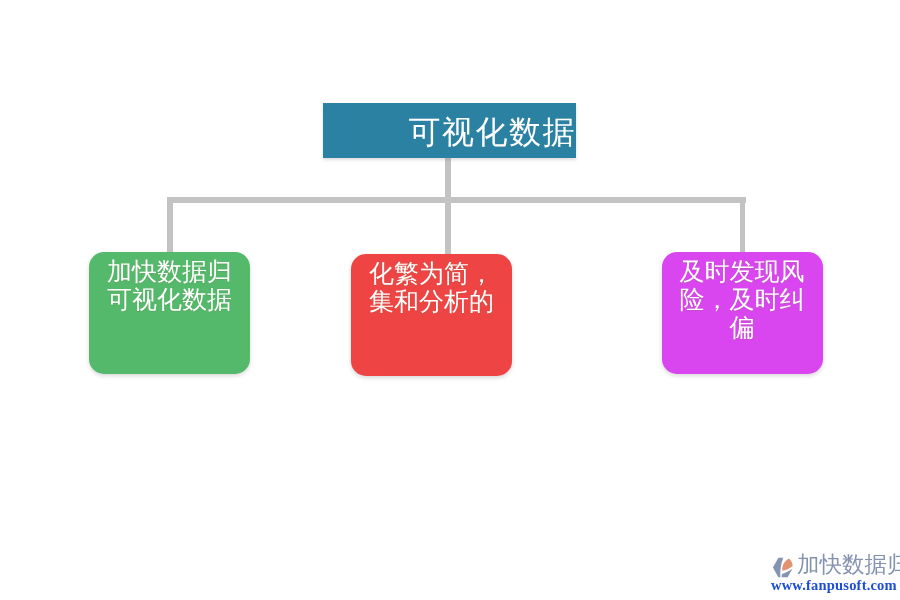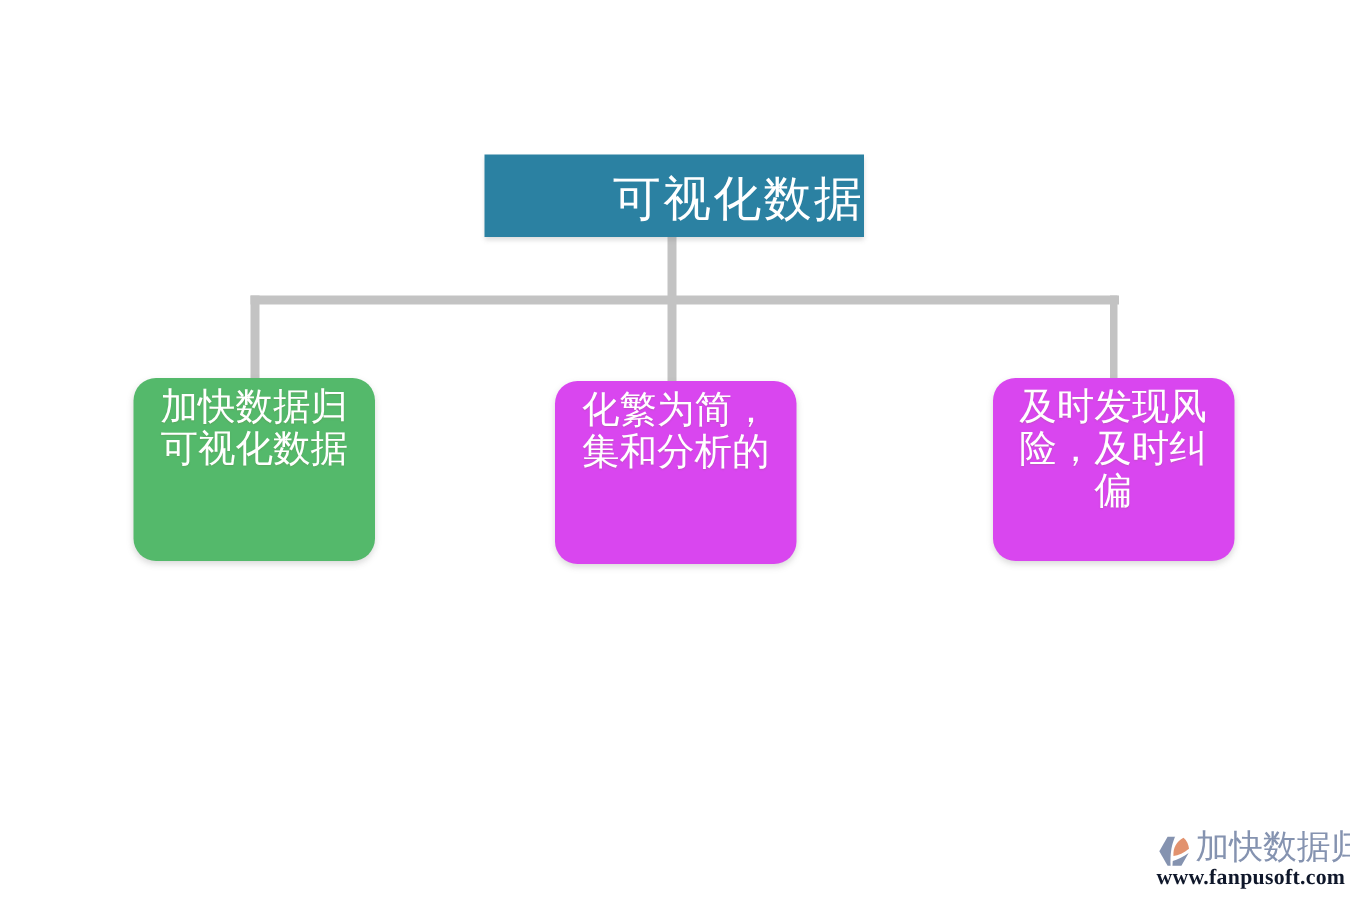--- a/index.html
+++ b/index.html
@@ -39,41 +39,41 @@
     border-radius: 15px;
     color: #ffffff;
     font-size: 25px;
     line-height: 28px;
     text-align: center;
     padding-top: 5px;
     box-shadow: 0 2px 4px rgba(120,120,120,0.28);
     text-shadow: 0 1px 1px rgba(120,120,60,0.25);
   }
   .branch-1 { left: 89px;    top: 252px; background: #54b96b; }
-  .branch-2 { left: 370px; top: 254px; background: #d946ef; }
+  .branch-2 { left: 351px; top: 254px; background: #ef4444; }
   .branch-3 { left: 661.5px; top: 252px; background: #d946ef; }
   
   .watermark { position: absolute; left: 765px; top: 550px; width: 135px; height: 45px; }
   .wm-icon   { position: absolute; left: 6px; top: 5.5px; width: 24px; height: 23px; }
   .wm-brand  {
     position: absolute; left: 32px; top: 3px;
     font-weight: 500;
     width: 96px;
     font-size: 22.5px; line-height: 24px;
     color: #8593b0;
     letter-spacing: 0px;
     white-space: nowrap;
   }
   .wm-url {
     position: absolute; left: 6px; top: 27.5px;
     width: 122px;
     font-family: "Liberation Serif", serif;
     font-weight: bold;
     font-size: 14.5px; line-height: 14px;
-    color: #0f172a;
+    color: #1d4ed8;
     letter-spacing: 0.2px;
     text-align: right;
     white-space: nowrap;
   }
 </style>
 </head>
 <body>
 
 <div class="stage">
 

